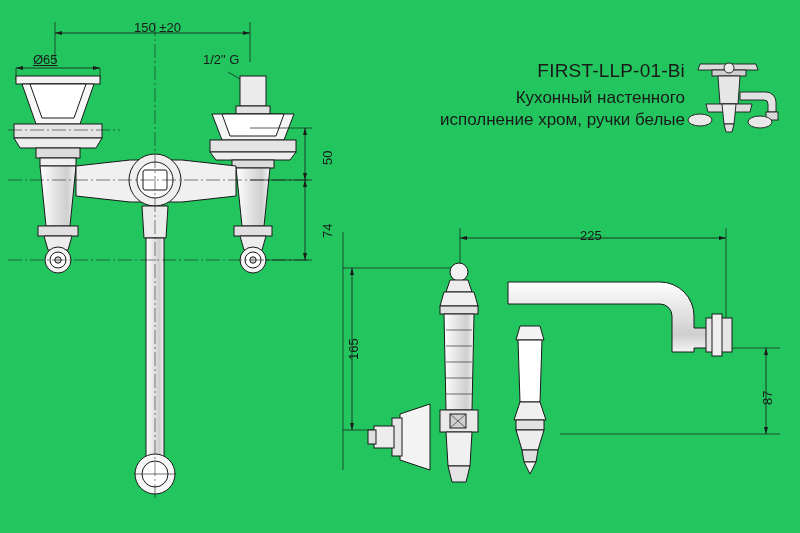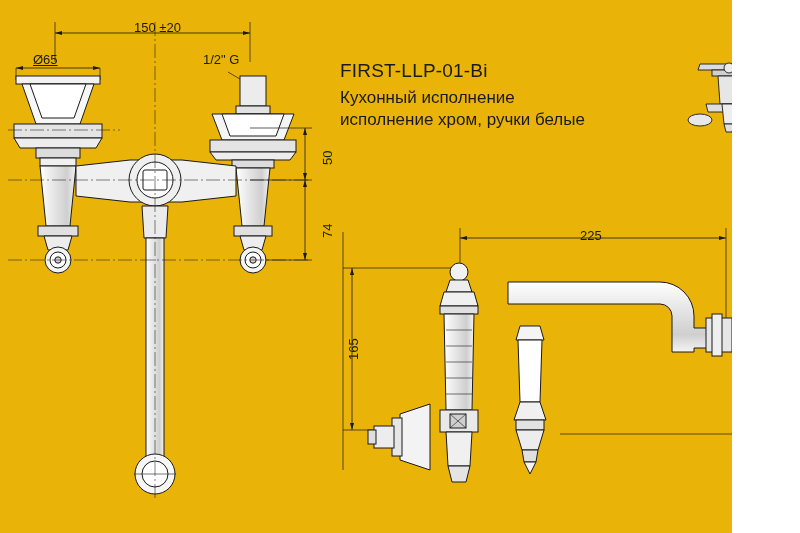--- a/index.html
+++ b/index.html
@@ -2,23 +2,23 @@
 <html><head>
 <meta charset="utf-8">
 <style>
   html, body {
     margin: 0;
     padding: 0;
     background: #ffffff;
   }
   #page {
     position: relative;
-    width: 732px;
+    width: 800px;
     height: 533px;
-    background: #eab308;
+    background: #22c55e;
     font-family: "Liberation Sans", sans-serif;
     overflow: hidden;
   }
   .svg-layer {
     position: absolute;
     left: 0;
     top: 0;
     width: 800px;
     height: 533px;
   }
@@ -31,21 +31,21 @@
   }
   .dim-text.vert {
     transform: rotate(-90deg);
     transform-origin: left top;
   }
   #title-block {
     position: absolute;
     left: 340px;
     top: 60px;
     width: 345px;
-    text-align: left;
+    text-align: right;
   }
   #title-block .code {
     font-size: 19px;
     color: #1a1a1a;
     letter-spacing: 0.2px;
     margin-bottom: 5px;
   }
   #title-block .desc {
     font-size: 17px;
     color: #1a1a1a;
@@ -234,18 +234,18 @@
 
   <div class="dim-text" style="left:580px; top:228px;">225</div>
 
   <div class="dim-text vert" style="left:346px; top:360px;">165</div>
 
   <div class="dim-text vert" style="left:760px; top:405px;">87</div>
 
   <div id="title-block">
     <div class="code">FIRST-LLP-01-Bi</div>
     <div class="desc">
-      <div>Кухонный исполнение</div>
+      <div>Кухонный настенного</div>
       <div>исполнение хром, ручки белые</div>
     </div>
   </div>
 
 </div>
 
 </body></html>

